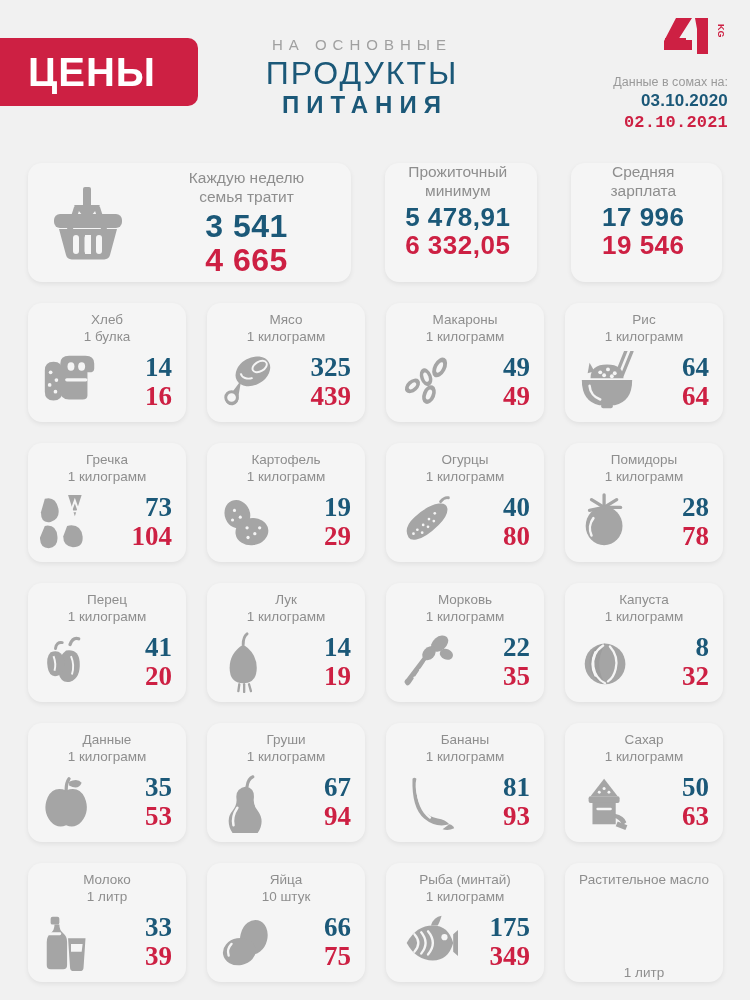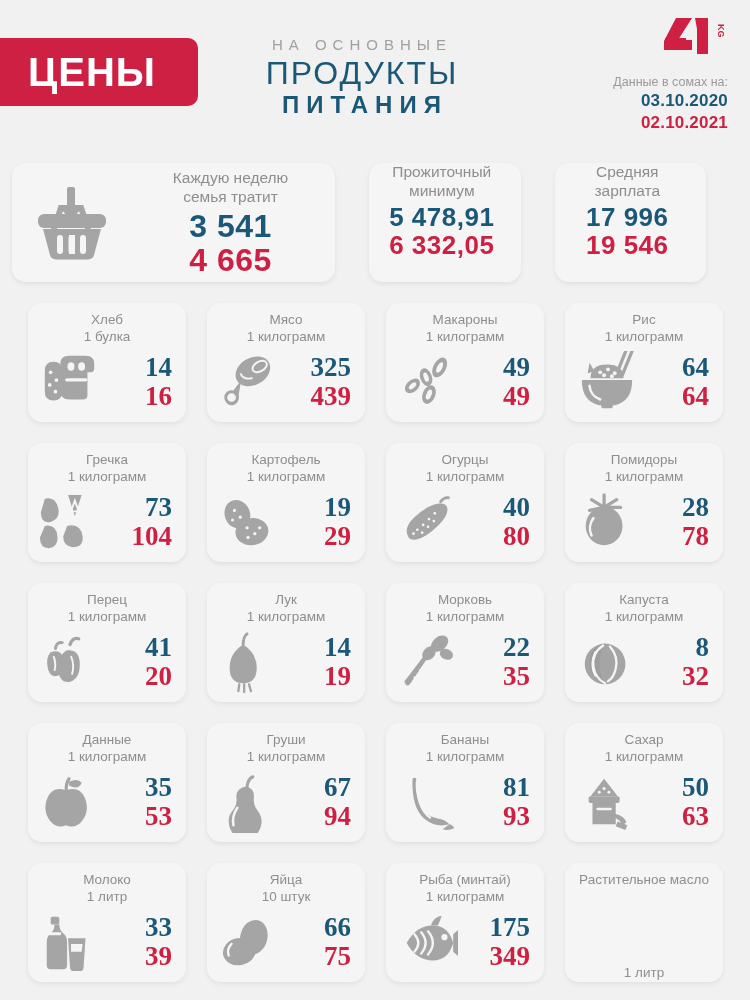--- a/index.html
+++ b/index.html
@@ -98,26 +98,27 @@
     font-size: 17px;
     font-weight: bold;
     color: #1b5878;
     letter-spacing: .2px;
   }
   #date-new {
     font-size: 17px;
     font-weight: bold;
     color: #cd2043;
     letter-spacing: .2px;
+    font-family: Liberation Mono, monospace;
   }
 
   
   #summary-row {
     position: absolute;
-    left: 12px;
+    left: 28px;
     top: 163px;
     width: 694px;
     height: 119px;
     display: flex;
     gap: 34px;
   }
   .summary-card {
     background: #f5f5f5;
     border-radius: 14px;
     box-shadow: 0 2px 5px rgba(0,0,0,0.07);

